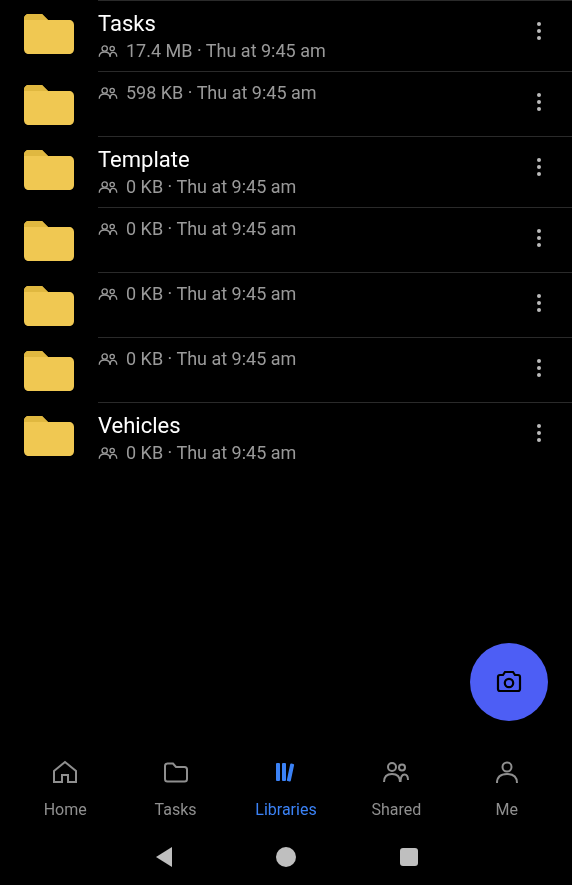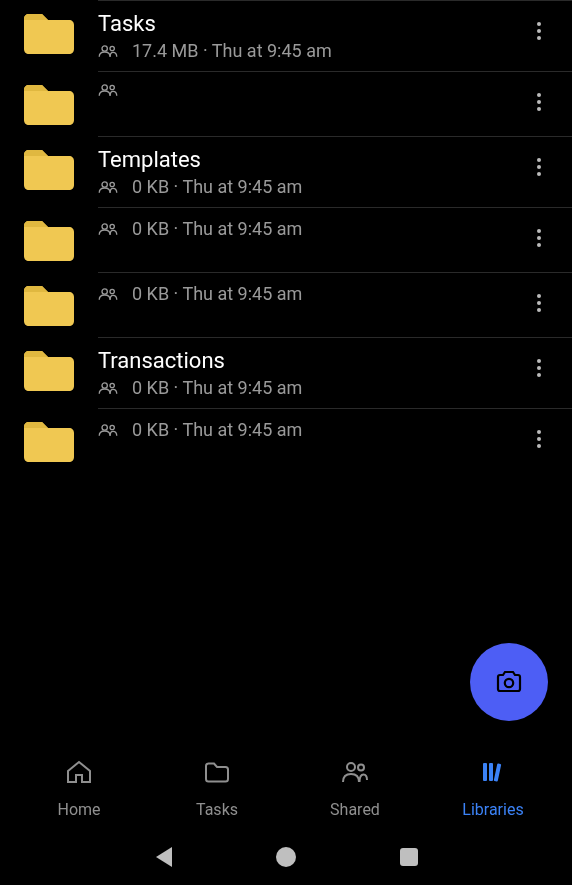--- a/index.html
+++ b/index.html
@@ -38,21 +38,21 @@
     }
     .folder-name {
       font-size: 22px;
       font-weight: 400;
       color: #fff;
       margin-bottom: 4px;
     }
     .folder-subline {
       display: flex;
       align-items: center;
-      gap: 14px;
+      gap: 8px;
       color: #9a9a9a;
       font-size: 18px;
     }
     .shared-icon {
       width: 20px;
       height: 16px;
       flex-shrink: 0;
     }
     .folder-sizeline {
       color: #9a9a9a;
@@ -180,39 +180,40 @@
       <path d="M2 8 C2 5 4 3 7 3 H20 L26 9 H2 Z" fill="#e0b840"></path>
     </svg>
     <div class="folder-meta">
       <div class="folder-subline">
         <svg class="shared-icon" viewBox="0 0 24 16" fill="none" stroke="#9a9a9a" stroke-width="1.6">
           <circle cx="8" cy="5" r="3.2"></circle>
             <path d="M1.5 15 C1.5 11 4 9.2 8 9.2 C12 9.2 14.5 11 14.5 15"></path>
           <circle cx="17" cy="5" r="2.6"></circle>
             <path d="M14.5 15 C14.5 11.5 15.5 9.6 18 9.6 C21 9.6 22.5 11.5 22.5 15"></path>
         </svg>
-      </div>
-    </div>
-    <div class="folder-more">
-      <div class="more-dots">
-          <span></span>
-          <span></span>
-          <span></span>
-        </div>
-    </div>
-  </div>
-  <hr class="folder-divider">
-
-  <div class="folder-row">
-    <svg class="folder-icon" viewBox="0 0 54 44">
-      <path d="M2 8 C2 5 4 3 7 3 H20 L26 9 H47 C50 9 52 11 52 14 V38 C52 41 50 43 47 43 H7 C4 43 2 41 2 38 Z" fill="#f0c852"></path>
-      <path d="M2 8 C2 5 4 3 7 3 H20 L26 9 H2 Z" fill="#e0b840"></path>
-    </svg>
-    <div class="folder-meta">
-      <div class="folder-name">Templates</div>
+        <span class="folder-sizeline"><span>598 KB</span> <span>·</span> <span>Thu at 9:45 am</span></span>
+      </div>
+    </div>
+    <div class="folder-more">
+      <div class="more-dots">
+          <span></span>
+          <span></span>
+          <span></span>
+        </div>
+    </div>
+  </div>
+  <hr class="folder-divider">
+
+  <div class="folder-row">
+    <svg class="folder-icon" viewBox="0 0 54 44">
+      <path d="M2 8 C2 5 4 3 7 3 H20 L26 9 H47 C50 9 52 11 52 14 V38 C52 41 50 43 47 43 H7 C4 43 2 41 2 38 Z" fill="#f0c852"></path>
+      <path d="M2 8 C2 5 4 3 7 3 H20 L26 9 H2 Z" fill="#e0b840"></path>
+    </svg>
+    <div class="folder-meta">
+      <div class="folder-name">Template</div>
       <div class="folder-subline">
         <svg class="shared-icon" viewBox="0 0 24 16" fill="none" stroke="#9a9a9a" stroke-width="1.6">
           <circle cx="8" cy="5" r="3.2"></circle>
             <path d="M1.5 15 C1.5 11 4 9.2 8 9.2 C12 9.2 14.5 11 14.5 15"></path>
           <circle cx="17" cy="5" r="2.6"></circle>
             <path d="M14.5 15 C14.5 11.5 15.5 9.6 18 9.6 C21 9.6 22.5 11.5 22.5 15"></path>
         </svg>
         <span class="folder-sizeline"><span>0 KB</span> <span>·</span> <span>Thu at 9:45 am</span></span>
       </div>
     </div>
@@ -277,21 +278,20 @@
     </div>
   </div>
   <hr class="folder-divider">
 
   <div class="folder-row">
     <svg class="folder-icon" viewBox="0 0 54 44">
       <path d="M2 8 C2 5 4 3 7 3 H20 L26 9 H47 C50 9 52 11 52 14 V38 C52 41 50 43 47 43 H7 C4 43 2 41 2 38 Z" fill="#f0c852"></path>
       <path d="M2 8 C2 5 4 3 7 3 H20 L26 9 H2 Z" fill="#e0b840"></path>
     </svg>
     <div class="folder-meta">
-      <div class="folder-name">Transactions</div>
       <div class="folder-subline">
         <svg class="shared-icon" viewBox="0 0 24 16" fill="none" stroke="#9a9a9a" stroke-width="1.6">
           <circle cx="8" cy="5" r="3.2"></circle>
             <path d="M1.5 15 C1.5 11 4 9.2 8 9.2 C12 9.2 14.5 11 14.5 15"></path>
           <circle cx="17" cy="5" r="2.6"></circle>
             <path d="M14.5 15 C14.5 11.5 15.5 9.6 18 9.6 C21 9.6 22.5 11.5 22.5 15"></path>
         </svg>
         <span class="folder-sizeline"><span>0 KB</span> <span>·</span> <span>Thu at 9:45 am</span></span>
       </div>
     </div>
@@ -304,20 +304,21 @@
     </div>
   </div>
   <hr class="folder-divider">
 
   <div class="folder-row">
     <svg class="folder-icon" viewBox="0 0 54 44">
       <path d="M2 8 C2 5 4 3 7 3 H20 L26 9 H47 C50 9 52 11 52 14 V38 C52 41 50 43 47 43 H7 C4 43 2 41 2 38 Z" fill="#f0c852"></path>
       <path d="M2 8 C2 5 4 3 7 3 H20 L26 9 H2 Z" fill="#e0b840"></path>
     </svg>
     <div class="folder-meta">
+      <div class="folder-name">Vehicles</div>
       <div class="folder-subline">
         <svg class="shared-icon" viewBox="0 0 24 16" fill="none" stroke="#9a9a9a" stroke-width="1.6">
           <circle cx="8" cy="5" r="3.2"></circle>
             <path d="M1.5 15 C1.5 11 4 9.2 8 9.2 C12 9.2 14.5 11 14.5 15"></path>
           <circle cx="17" cy="5" r="2.6"></circle>
             <path d="M14.5 15 C14.5 11.5 15.5 9.6 18 9.6 C21 9.6 22.5 11.5 22.5 15"></path>
         </svg>
         <span class="folder-sizeline"><span>0 KB</span> <span>·</span> <span>Thu at 9:45 am</span></span>
       </div>
     </div>
@@ -345,36 +346,43 @@
       <path d="M3 12 L14 3 L25 12 V23 H17 V16 H11 V23 H3 Z"></path>
     </svg>
     <span>Home</span>
   </div>
   <div class="tab">
     <svg viewBox="0 0 28 26" fill="none" stroke="#8f8f8f" stroke-width="2">
       <path d="M3 7 C3 5.5 4 4.5 5.5 4.5 H11 L14 8 H22.5 C24 8 25 9 25 10.5 V20 C25 21.5 24 22.5 22.5 22.5 H5.5 C4 22.5 3 21.5 3 20 Z"></path>
     </svg>
     <span>Tasks</span>
   </div>
+  <div class="tab active">
+    <svg viewBox="0 0 28 26" fill="#3b82f6">
+      <rect x="4" y="4" width="4" height="18" rx="1"></rect>
+      <rect x="10" y="4" width="4" height="18" rx="1"></rect>
+      <rect x="16.5" y="4.5" width="4" height="18" rx="1" transform="rotate(12 18.5 13.5)"></rect>
+    </svg>
+    <span>Libraries</span>
+  </div>
   <div class="tab">
     <svg viewBox="0 0 28 26" fill="none" stroke="#8f8f8f" stroke-width="2">
       <circle cx="10" cy="8" r="4"></circle>
         <path d="M2 23 C2 17.5 5 15 10 15 C15 15 18 17.5 18 23"></path>
       <circle cx="20" cy="8.5" r="3"></circle>
         <path d="M18.5 23 C18.5 18 20 15.5 22.5 15.5 C25 15.5 26 17.5 26 21"></path>
     </svg>
     <span>Shared</span>
   </div>
-  <div class="tab active">
-    <svg viewBox="0 0 28 26" fill="#3b82f6">
-      <rect x="4" y="4" width="4" height="18" rx="1"></rect>
-      <rect x="10" y="4" width="4" height="18" rx="1"></rect>
-      <rect x="16.5" y="4.5" width="4" height="18" rx="1" transform="rotate(12 18.5 13.5)"></rect>
-    </svg>
-    <span>Libraries</span>
+  <div class="tab">
+    <svg viewBox="0 0 28 26" fill="none" stroke="#8f8f8f" stroke-width="2">
+      <circle cx="14" cy="8" r="4.5"></circle>
+        <path d="M4 24 C4 17.5 8 15 14 15 C20 15 24 17.5 24 24"></path>
+    </svg>
+    <span>Me</span>
   </div>
 </div>
 
 <div class="system-nav">
   <div class="sys-btn">
     <svg width="22" height="24" viewBox="0 0 22 24">
         <path d="M20 2 L4 12 L20 22 Z" fill="#bfbfbf"></path>
       </svg>
   </div>
   <div class="sys-btn">

